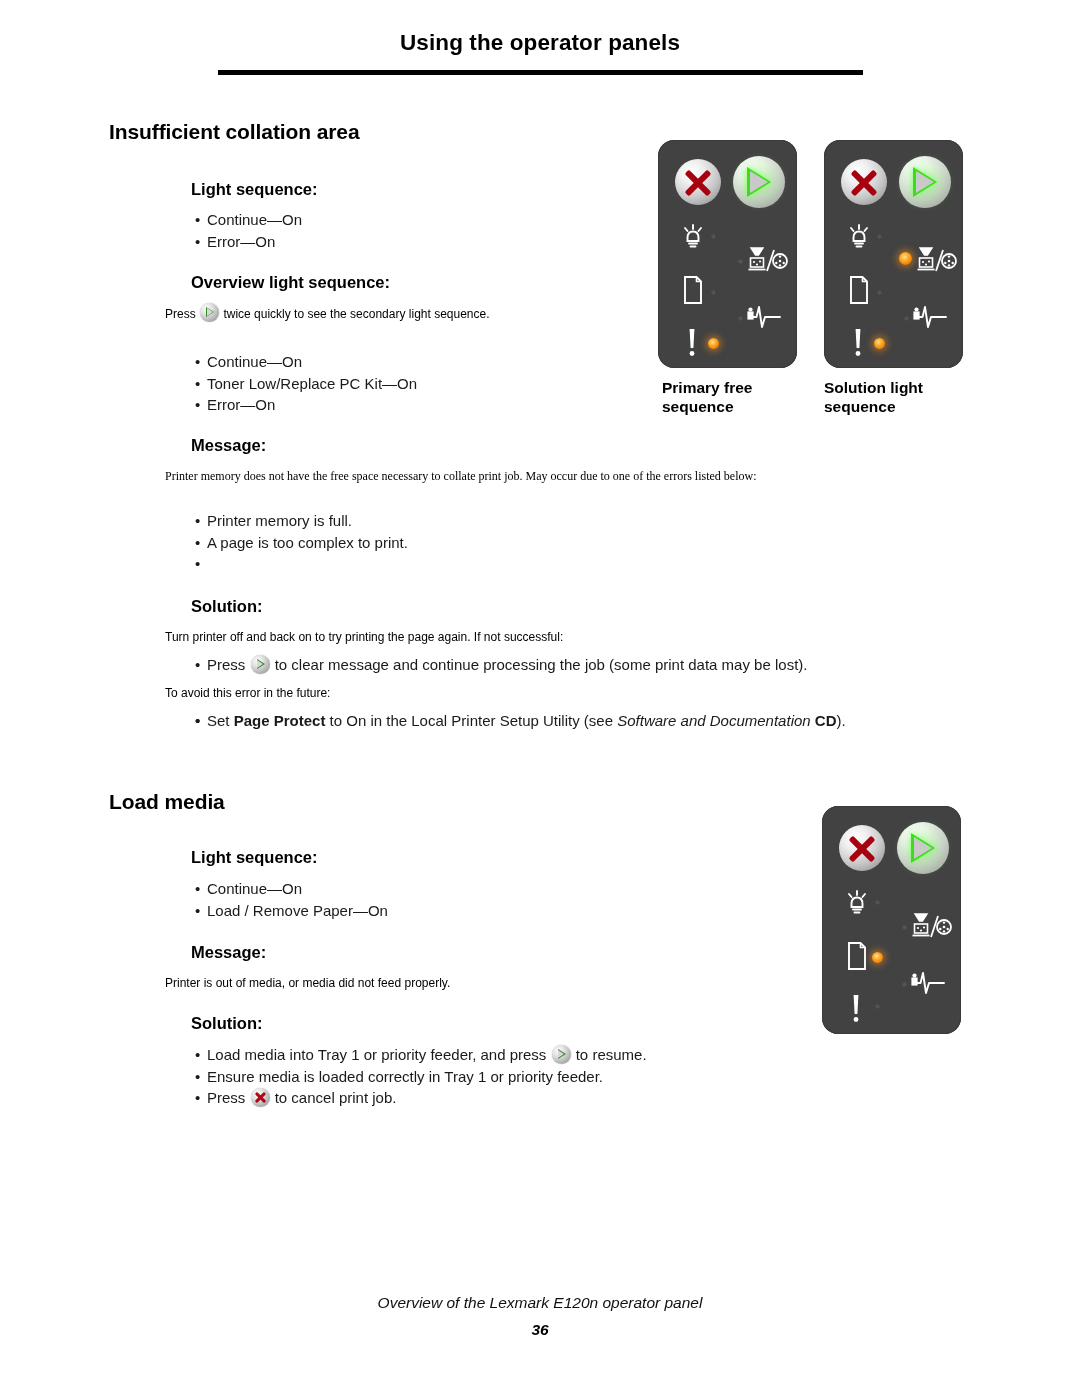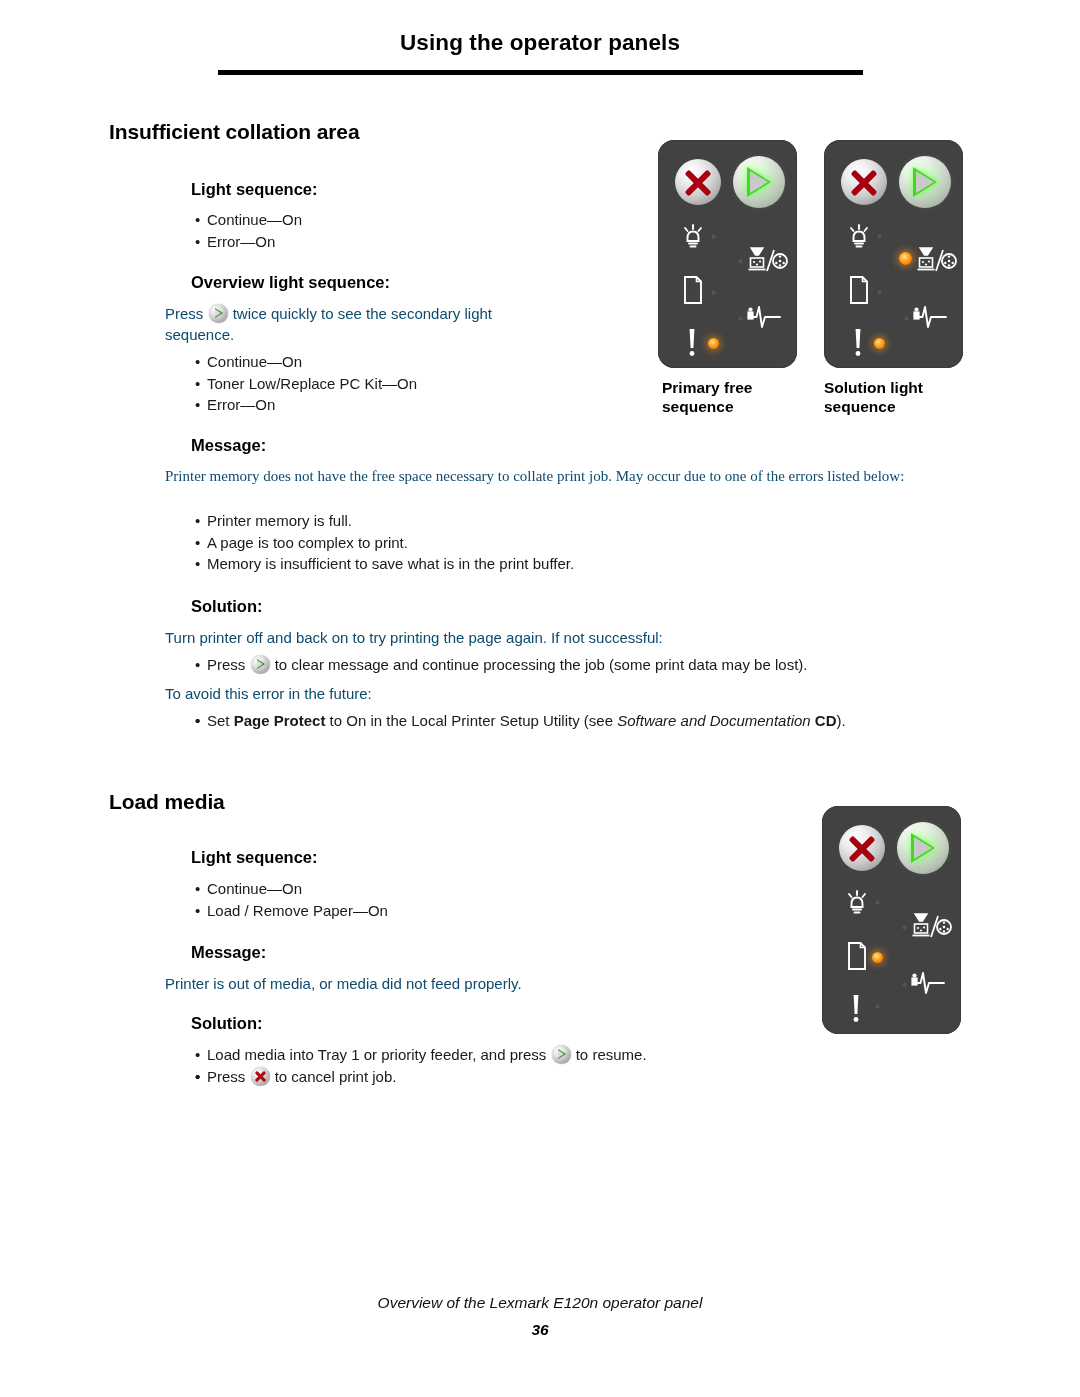--- a/index.html
+++ b/index.html
@@ -53,23 +53,23 @@
   .sub-head {
     position: absolute;
     font-size: 16.5px;
     font-weight: bold;
     margin-left: 26px;
   }
 
   
   .body-text {
     position: absolute;
-    font-size: 15px;
+    font-size: 12px;
     line-height: 21px;
-    color: #0c4a6e;
+    color: #000000;
   }
 
   
   .blist {
     position: absolute;
     margin: 0;
     padding: 0;
     list-style: none;
     font-size: 15px;
   }
@@ -257,21 +257,21 @@
   <li><span class="bullet">•</span><span>Error—On</span></li>
 </ul>
 
 <div class="sub-head" style="left:165px; top:436px;">Message:</div>
 
 <div class="body-text" style="left:165px; top:466px; width:790px;font-family:Liberation Serif, serif;">Printer memory does not have the free space necessary to collate print job. May occur due to one of the errors listed below:</div>
 
 <ul class="blist" style="left:165px; top:510px;">
   <li><span class="bullet">•</span><span>Printer memory is full.</span></li>
   <li><span class="bullet">•</span><span>A page is too complex to print.</span></li>
-  <li><span class="bullet">•</span><span>Memory is insufficient to save what is in the print buffer.</span></li>
+  <li><span class="bullet">•</span></li>
 </ul>
 
 <div class="sub-head" style="left:165px; top:597px;">Solution:</div>
 
 <div class="body-text" style="left:165px; top:627px; width:790px;">Turn printer off and back on to try printing the page again. If not successful:</div>
 
 <ul class="blist" style="left:165px; top:654px;">
   <li>
     <span class="bullet">•</span>
     <span>Press</span>
@@ -444,21 +444,21 @@
 
 <div class="sub-head" style="left:165px; top:1014px;">Solution:</div>
 
 <ul class="blist" style="left:165px; top:1044px;">
   <li>
     <span class="bullet">•</span>
     <span>Load media into Tray 1 or priority feeder, and press</span>
     <span class="inline-btn"><span class="tri"></span><span class="tri-in"></span></span>
     <span>to resume.</span>
   </li>
-  <li><span class="bullet">•</span></li>
+  <li><span class="bullet">•</span><span>Ensure media is loaded correctly in Tray 1 or priority feeder.</span></li>
   <li>
     <span class="bullet">•</span>
     <span>Press</span>
     <span class="inline-btn"><span class="xmark"></span></span>
     <span>to cancel print job.</span>
   </li>
 </ul>
 
 <div class="panel" style="left:822px; top:806px; width:139px; height:228px;">
 

